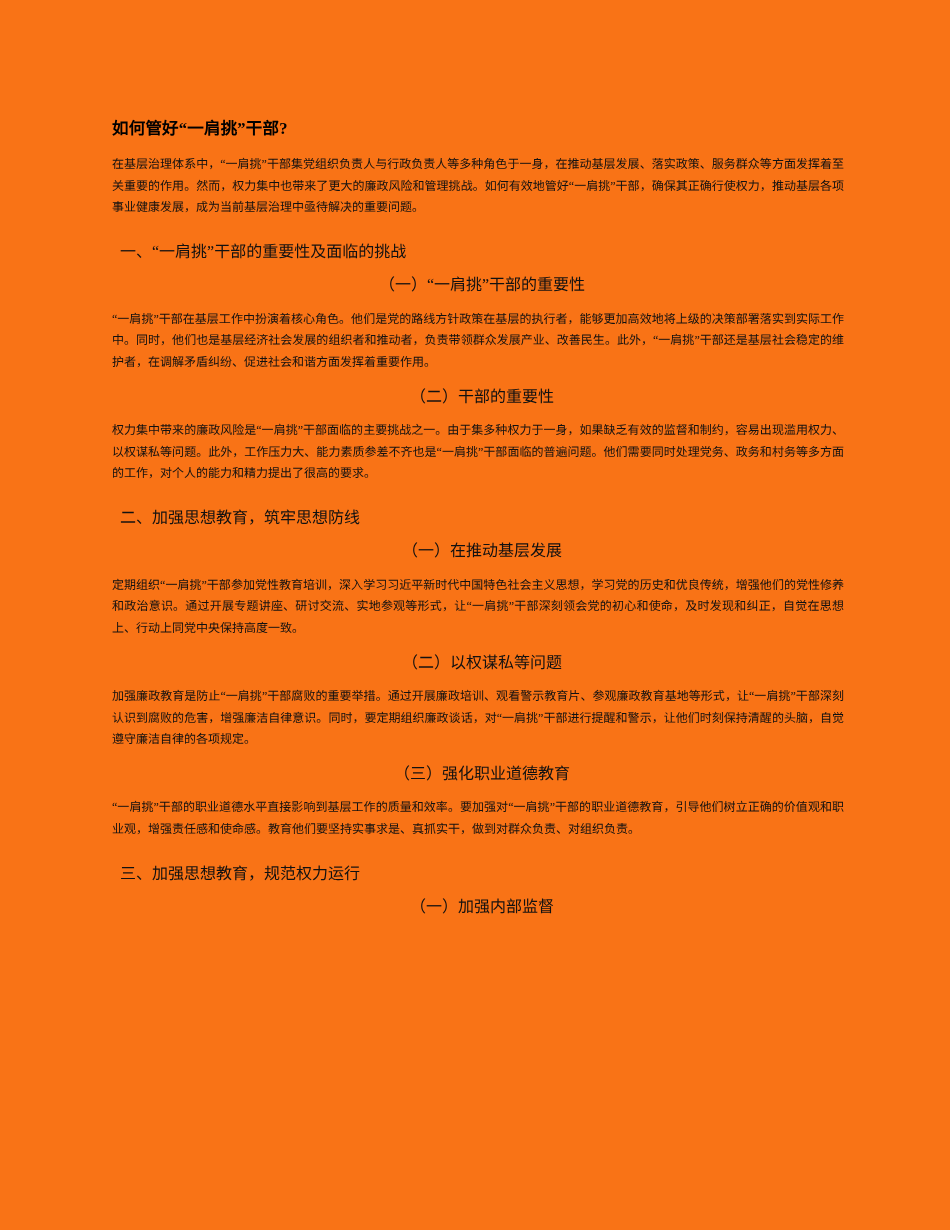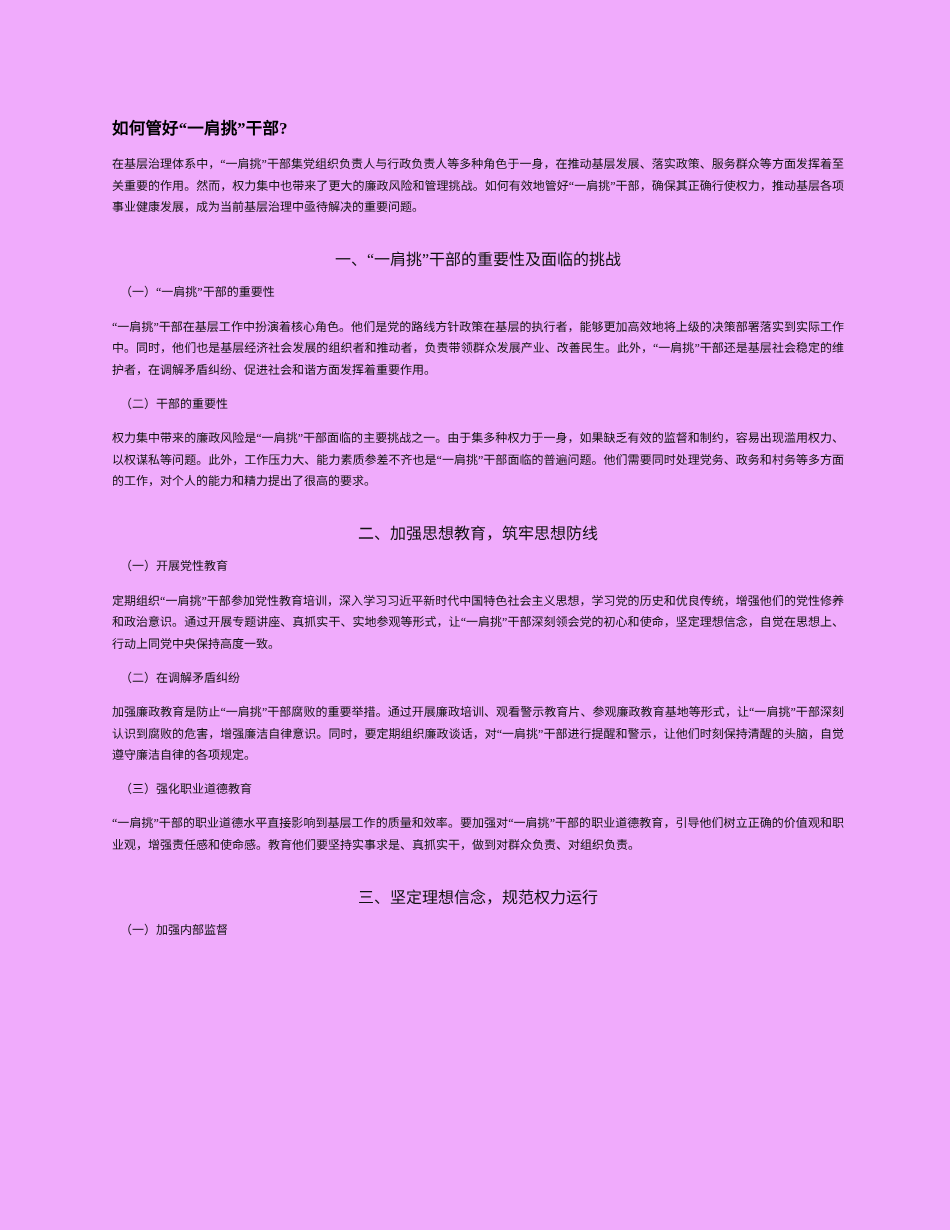--- a/index.html
+++ b/index.html
@@ -6,21 +6,21 @@
   html, body {
     margin: 0;
     padding: 0;
     background: #ffffff;
   }
 
   .page {
     position: relative;
     width: 950px;
     height: 1230px;
-    background: #f0abfc;
+    background: #f97316;
     margin: 0 auto;
     overflow: hidden;
     box-sizing: border-box;
   }
 
   .content {
     position: absolute;
     left: 112px;
     top: 118px;
     width: 732px;
@@ -38,35 +38,35 @@
     text-align: left;
   }
 
   
   .h1-line {
     font-family: "Liberation Serif", "DejaVu Serif", serif;
     font-weight: normal;
     font-size: 16px;
     line-height: 21.5px;
     color: #111111;
-    margin: 16px;
+    margin: 8px;
     padding: 0;
-    text-align: center;
+    text-align: left;
     text-indent: 0;
   }
 
   .h2-line {
     font-family: "Liberation Serif", "DejaVu Serif", serif;
     font-weight: normal;
-    font-size: 12px;
+    font-size: 16px;
     line-height: 21.5px;
     color: #111111;
     margin: 0;
     padding: 0;
-    text-align: left;
+    text-align: center;
     text-indent: 8px;
   }
 
   
   .para {
     font-family: "Liberation Serif", "DejaVu Serif", serif;
     font-weight: normal;
     font-size: 12px;
     line-height: 21.6px;
     color: #111111;
@@ -100,32 +100,32 @@
         <p class="h2-line blk">（一）“一肩挑”干部的重要性</p>
         <div class="gap-para"></div>
         <p class="para blk">“一肩挑”干部在基层工作中扮演着核心角色。他们是党的路线方针政策在基层的执行者，能够更加高效地将上级的决策部署落实到实际工作中。同时，他们也是基层经济社会发展的组织者和推动者，负责带领群众发展产业、改善民生。此外，“一肩挑”干部还是基层社会稳定的维护者，在调解矛盾纠纷、促进社会和谐方面发挥着重要作用。</p>
         <div class="gap-h2"></div>
         <p class="h2-line blk">（二）干部的重要性</p>
         <div class="gap-para"></div>
         <p class="para blk">权力集中带来的廉政风险是“一肩挑”干部面临的主要挑战之一。由于集多种权力于一身，如果缺乏有效的监督和制约，容易出现滥用权力、以权谋私等问题。此外，工作压力大、能力素质参差不齐也是“一肩挑”干部面临的普遍问题。他们需要同时处理党务、政务和村务等多方面的工作，对个人的能力和精力提出了很高的要求。</p>
         <div class="gap-sec"></div>
         <p class="h1-line blk">二、加强思想教育，筑牢思想防线</p>
         <div class="gap-h2"></div>
-        <p class="h2-line blk">（一）开展党性教育</p>
+        <p class="h2-line blk">（一）在推动基层发展</p>
         <div class="gap-para"></div>
-        <p class="para blk">定期组织“一肩挑”干部参加党性教育培训，深入学习习近平新时代中国特色社会主义思想，学习党的历史和优良传统，增强他们的党性修养和政治意识。通过开展专题讲座、真抓实干、实地参观等形式，让“一肩挑”干部深刻领会党的初心和使命，坚定理想信念，自觉在思想上、行动上同党中央保持高度一致。</p>
+        <p class="para blk">定期组织“一肩挑”干部参加党性教育培训，深入学习习近平新时代中国特色社会主义思想，学习党的历史和优良传统，增强他们的党性修养和政治意识。通过开展专题讲座、研讨交流、实地参观等形式，让“一肩挑”干部深刻领会党的初心和使命，及时发现和纠正，自觉在思想上、行动上同党中央保持高度一致。</p>
         <div class="gap-h2"></div>
-        <p class="h2-line blk">（二）在调解矛盾纠纷</p>
+        <p class="h2-line blk">（二）以权谋私等问题</p>
         <div class="gap-para"></div>
         <p class="para blk">加强廉政教育是防止“一肩挑”干部腐败的重要举措。通过开展廉政培训、观看警示教育片、参观廉政教育基地等形式，让“一肩挑”干部深刻认识到腐败的危害，增强廉洁自律意识。同时，要定期组织廉政谈话，对“一肩挑”干部进行提醒和警示，让他们时刻保持清醒的头脑，自觉遵守廉洁自律的各项规定。</p>
         <div class="gap-h2"></div>
         <p class="h2-line blk">（三）强化职业道德教育</p>
         <div class="gap-para"></div>
         <p class="para blk">“一肩挑”干部的职业道德水平直接影响到基层工作的质量和效率。要加强对“一肩挑”干部的职业道德教育，引导他们树立正确的价值观和职业观，增强责任感和使命感。教育他们要坚持实事求是、真抓实干，做到对群众负责、对组织负责。</p>
         <div class="gap-sec"></div>
-        <p class="h1-line blk">三、坚定理想信念，规范权力运行</p>
+        <p class="h1-line blk">三、加强思想教育，规范权力运行</p>
         <div class="gap-h2"></div>
         <p class="h2-line blk">（一）加强内部监督</p>
         <div class="gap-para"></div>
       </div>
 
   </div>
 </div>
 
 </body></html>

